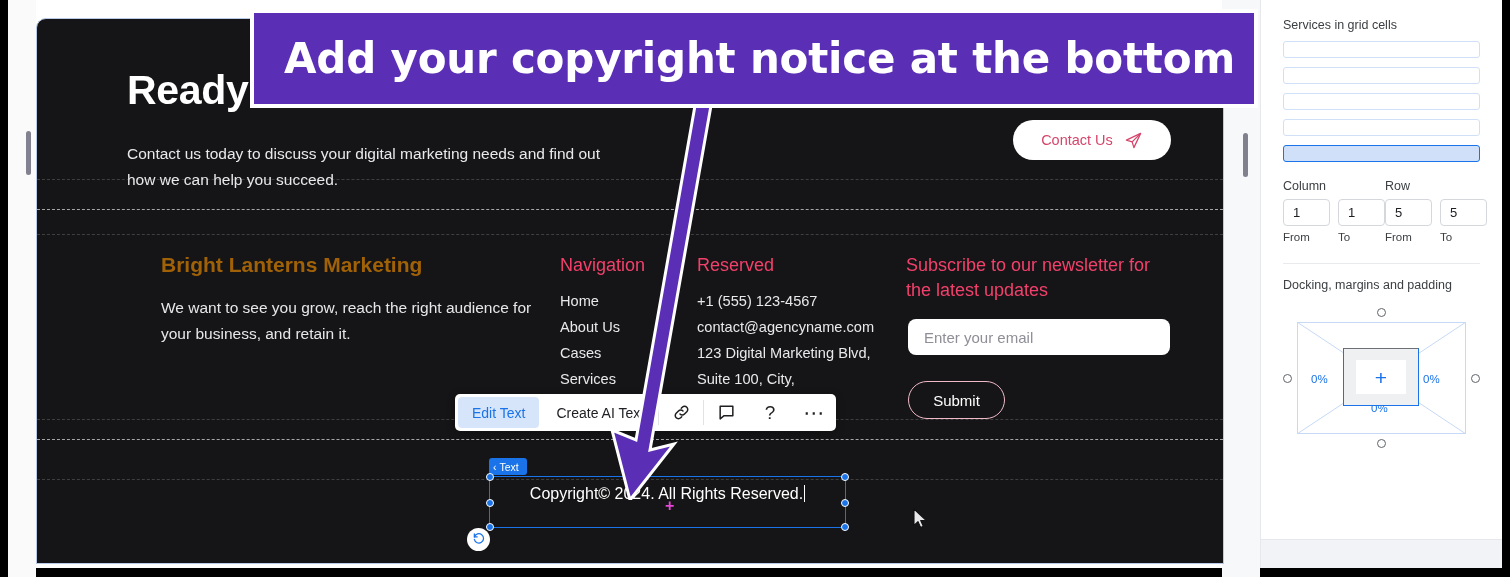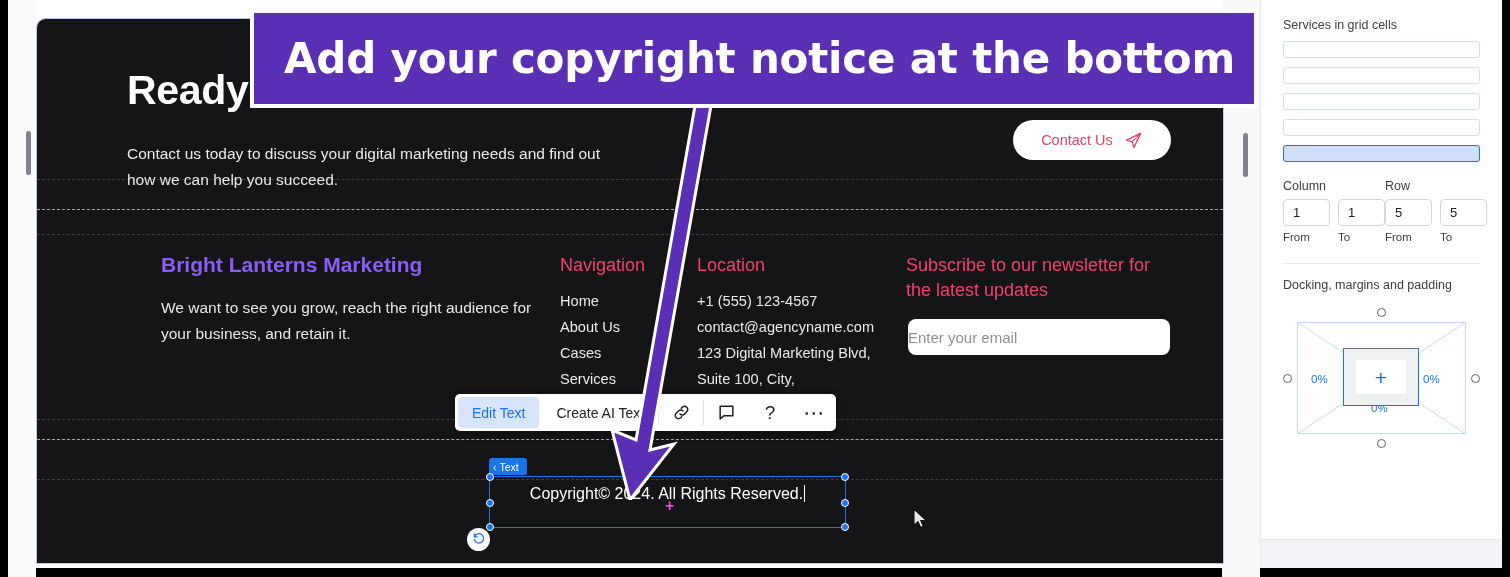--- a/index.html
+++ b/index.html
@@ -33,33 +33,33 @@
   .hero-title{position:absolute;left:90px;top:48px;color:#fff;font-size:41px;
               font-weight:700;letter-spacing:-.3px;}
   .hero-sub{position:absolute;left:90px;top:122px;width:500px;color:#e9e9ec;
             font-size:15.5px;line-height:26px;}
   .contact-btn{position:absolute;left:976px;top:101px;width:158px;height:40px;
                border-radius:22px;background:#ffffff;display:flex;align-items:center;
                justify-content:center;gap:11px;color:#d6456b;font-size:14.5px;}
   .contact-btn svg{display:block;}
 
   
-  .f-brand{position:absolute;left:124px;top:234px;color:#8b5cf6;font-size:21px;font-weight:700;}
+  .f-brand{position:absolute;left:124px;top:234px;color:#a16207;font-size:21px;font-weight:700;}
   .f-brandtxt{position:absolute;left:124px;top:276px;width:375px;color:#e7e7ea;
               font-size:15.5px;line-height:26px;}
   .col-head{position:absolute;color:#f2406b;font-size:18px;}
   .nav-head{left:523px;top:236px;}
   .con-head{left:660px;top:236px;}
   .sub-head{left:869px;top:234px;width:262px;line-height:25px;}
   .col-list{position:absolute;color:#e9e9ec;font-size:14.6px;line-height:26px;}
   .nav-list{left:523px;top:269px;}
   .con-list{left:660px;top:269px;width:195px;}
   .email-input{position:absolute;left:871px;top:300px;width:262px;height:36px;
                border-radius:8px;background:#fff;color:#8e8e97;font-size:15px;
-               display:flex;align-items:center;box-sizing:border-box;}
+               display:flex;align-items:center;padding-left:16px;box-sizing:border-box;}
   .submit-btn{position:absolute;left:871px;top:362px;width:95px;height:36px;border-radius:20px;
               border:1px solid #f0b9c8;color:#fff;font-size:15px;display:flex;
               align-items:center;justify-content:center;background:transparent;}
 
   
   .sel-box{position:absolute;left:452px;top:457px;width:357px;height:52px;
            border:1.6px solid #1a73e8;box-sizing:border-box;}
   .sel-text{position:absolute;left:0;right:0;top:8px;text-align:center;color:#fff;
             font-size:16px;}
   .caret{display:inline-block;width:1px;height:17px;background:#fff;
@@ -180,30 +180,31 @@
 
       <div class="col-head nav-head">Navigation</div>
       <div class="col-list nav-list">
         <div>Home</div>
         <div>About Us</div>
         <div>Cases</div>
         <div>Services</div>
         <div>Blog</div>
       </div>
 
-      <div class="col-head con-head">Location</div>
+      <div class="col-head con-head">Reserved</div>
       <div class="col-list con-list">
         <div>+1 (555) 123-4567</div>
         <div>contact@agencyname.com</div>
         <div>123 Digital Marketing Blvd,</div>
         <div>Suite 100, City,</div>
       </div>
 
       <div class="col-head sub-head">Subscribe to our newsletter for the latest updates</div>
       <div class="email-input">Enter your email</div>
+      <div class="submit-btn">Submit</div>
 
       <div class="tag">
         <span>‹</span>
         <span>Text</span>
       </div>
       <div class="sel-box">
         <div class="sel-text">
           <span>Copyright© 2024. All Rights Reserved.</span><i class="caret"></i>
         </div>
         <div class="handle" style="left:-4px;top:-4px;"></div>

